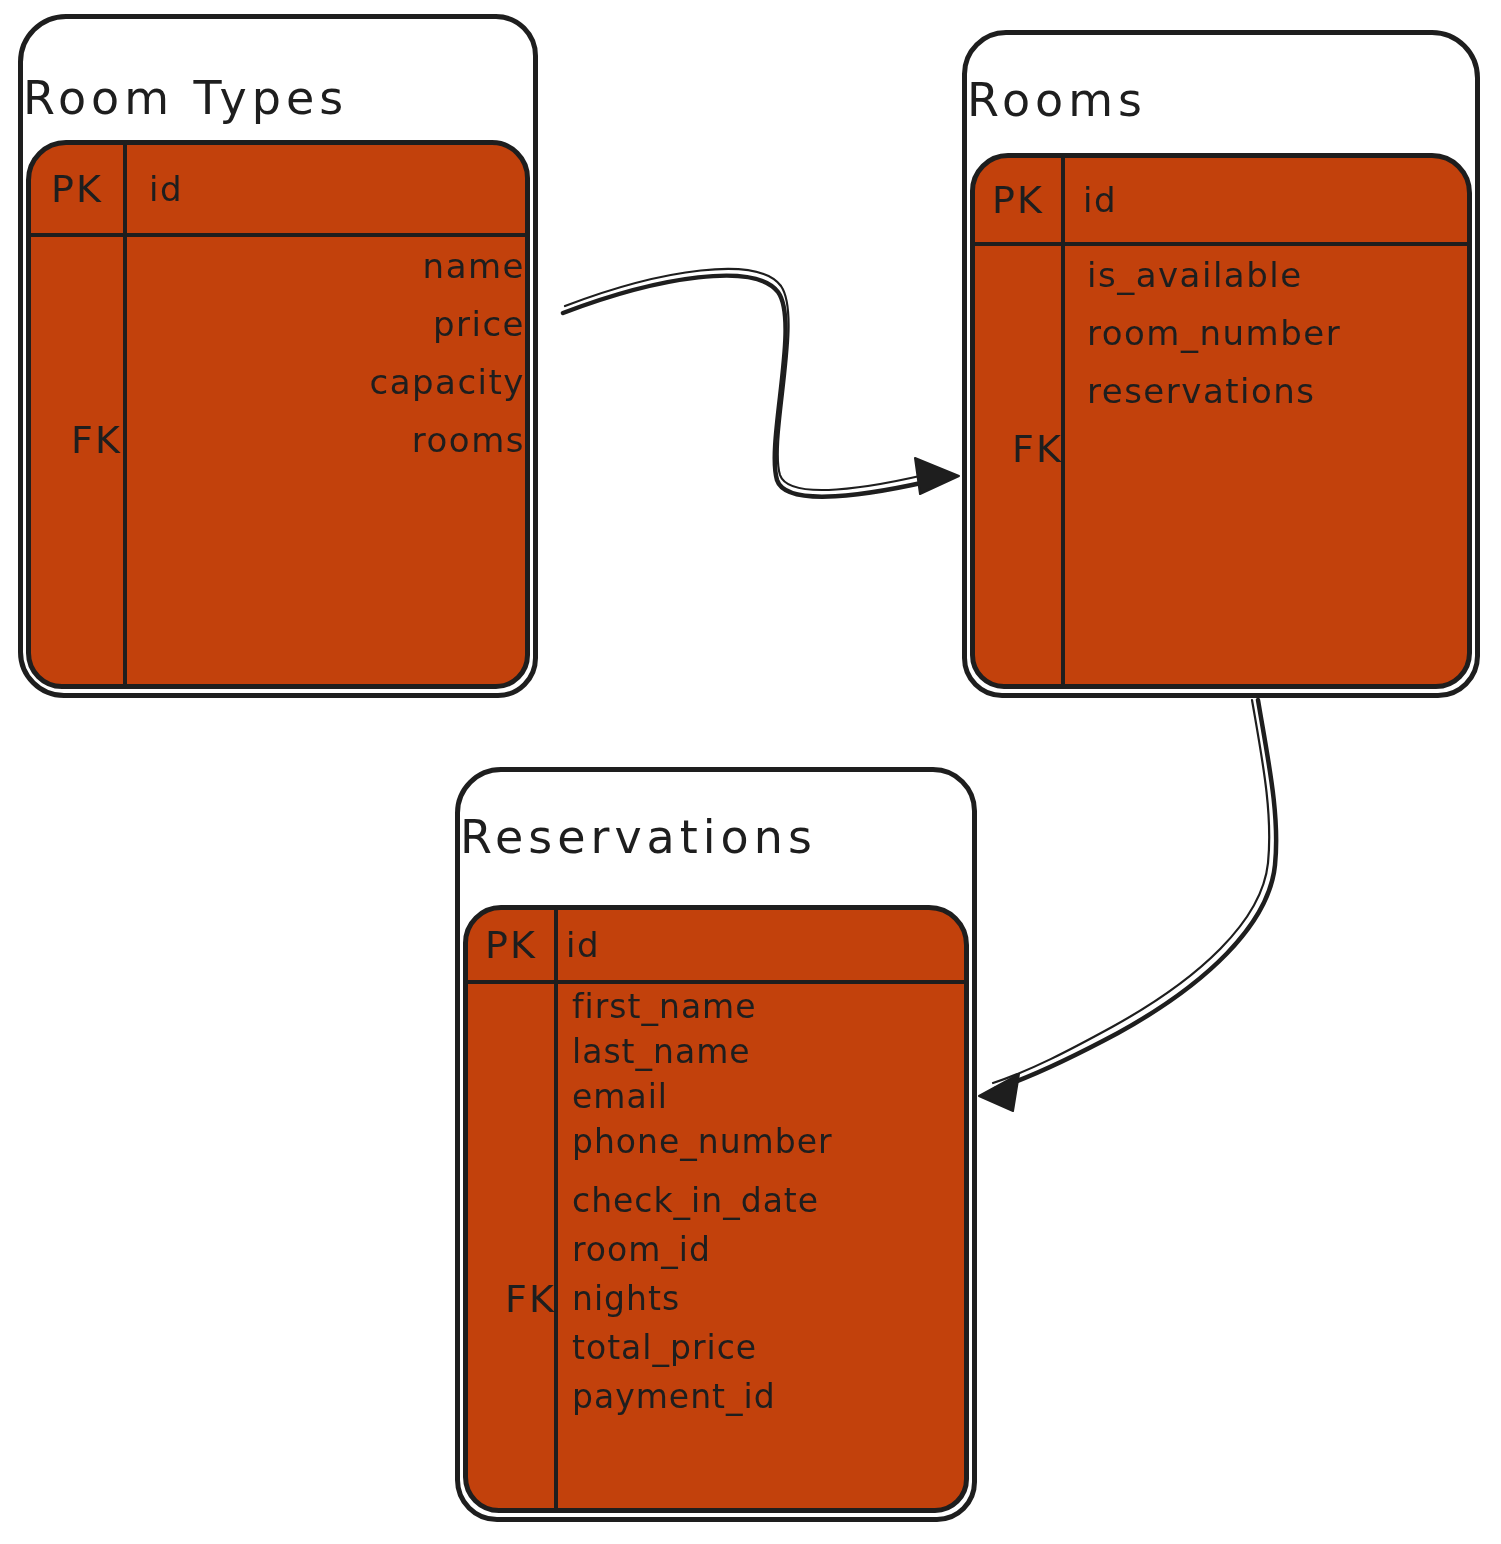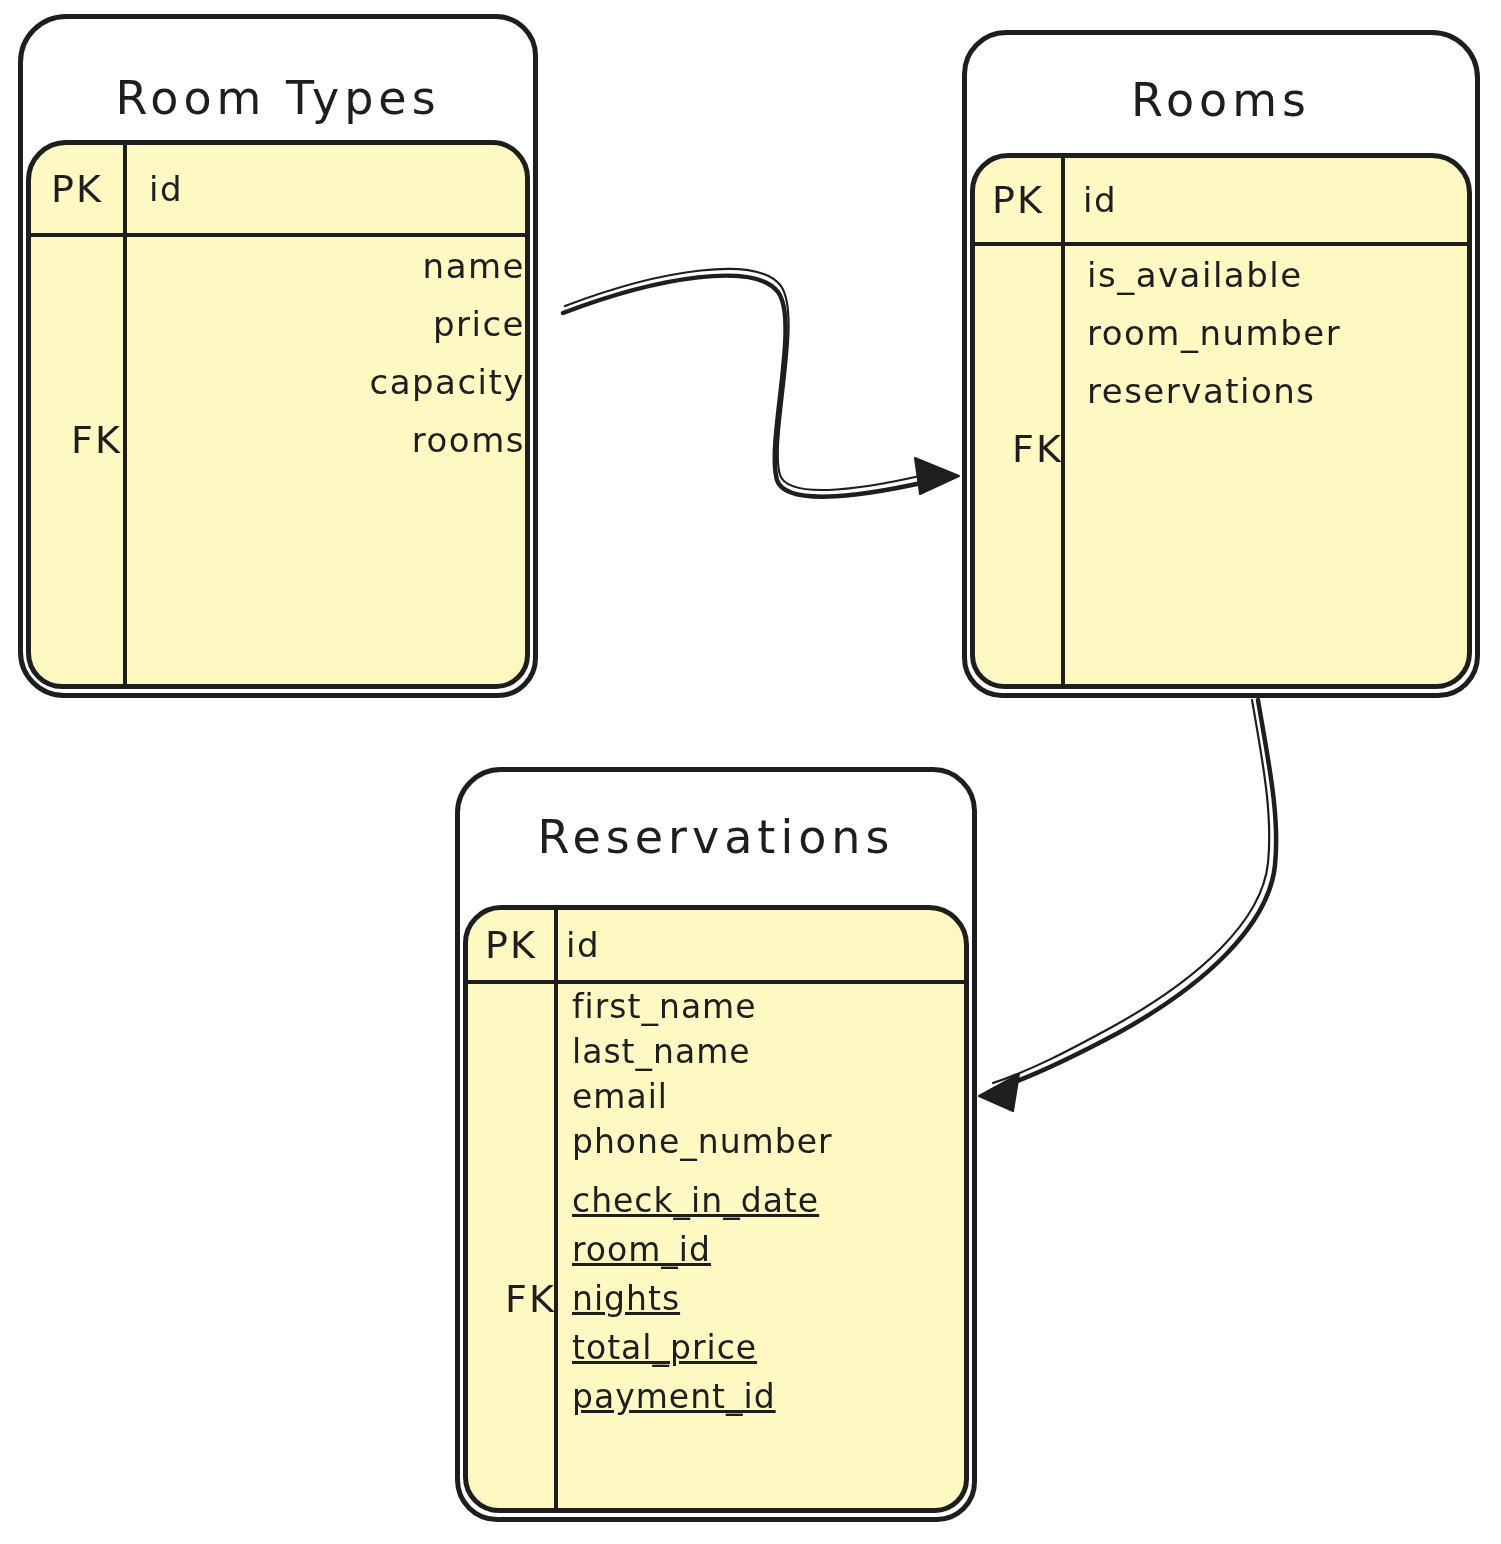--- a/index.html
+++ b/index.html
@@ -18,29 +18,29 @@
   .arrow-line.thin { stroke-width:2.2; }
   .arrow-head { fill:#1e1e1e; stroke:#1e1e1e; stroke-width:2; stroke-linejoin:round; }
 
   .table {
     position:absolute;
     border:5px solid #1e1e1e;
     background:#ffffff;
   }
   .table-title {
     position:absolute; left:0; right:0;
-    text-align:center;
+    text-align:left;
     font-size:46px;
     letter-spacing:5px;
     white-space:nowrap;
   }
   .inner {
     position:absolute; left:3px; right:3px; bottom:4px;
     border:5px solid #1e1e1e;
-    background:#fef9c3;
+    background:#c2410c;
   }
   .vline { position:absolute; top:0; bottom:0; width:4px; background:#1e1e1e; }
   .hline { position:absolute; left:0; right:0; height:4px; background:#1e1e1e; }
   .pk-row {
     position:absolute; top:0; left:0; right:0;
     display:flex; align-items:center;
   }
   .key-cell {
     height:100%; display:flex; align-items:center; justify-content:center;
     font-size:38px; letter-spacing:2px; flex:0 0 auto;
@@ -48,21 +48,21 @@
   .id-cell { font-size:34px; letter-spacing:1.5px; }
   .fields { position:absolute; right:0; display:flex; flex-direction:column; }
   .field-row {
     display:flex; align-items:center;
     font-size:34px; letter-spacing:1.5px;
     white-space:nowrap;
   }
   .fields--small .field-row { font-size:33px; letter-spacing:1px; }
   .row-58 { height:58px; }
   .row-45 { height:45px;text-align:right; }
-  .row-49 { height:49px;text-decoration:underline; }
+  .row-49 { height:49px; }
   .mt-12 { margin-top:12px; }
   .fk-badge {
     position:absolute; left:0;
     display:flex; align-items:center; justify-content:center;
     font-size:38px; letter-spacing:2px;padding-left:39px;
   }
 </style>
 </head>
 <body>
 

